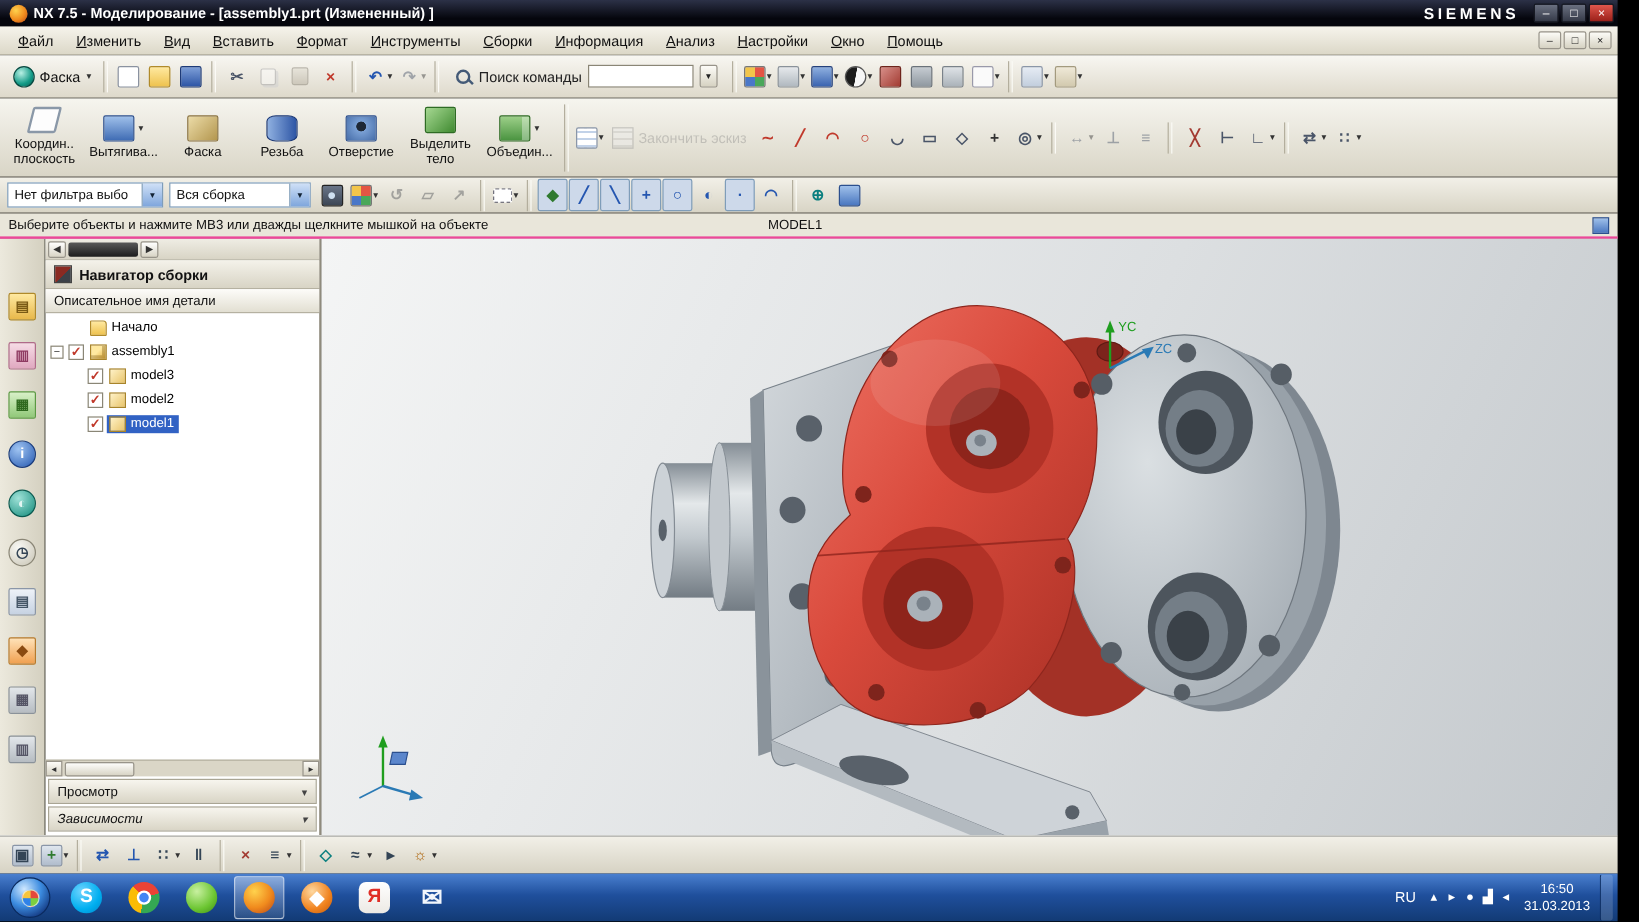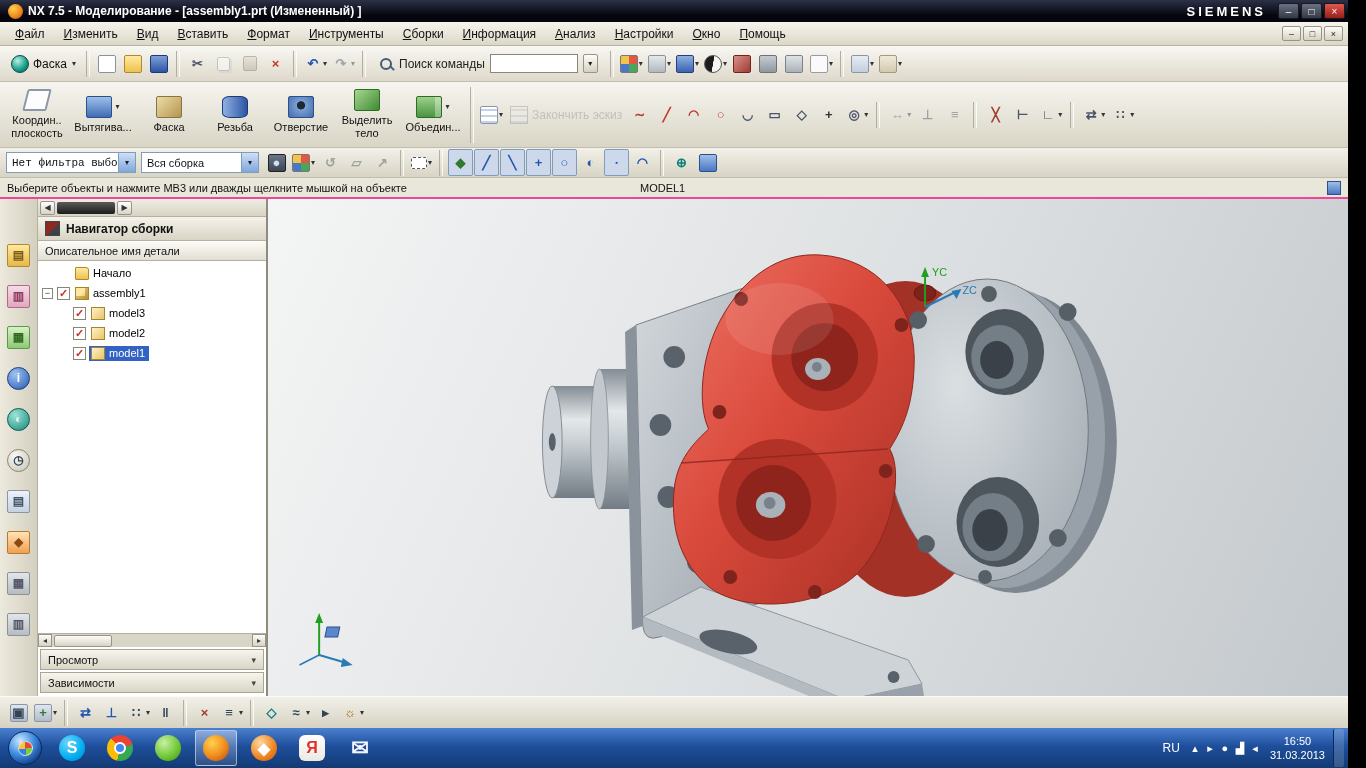--- a/index.html
+++ b/index.html
@@ -64,21 +64,21 @@
   .ic-finish{width:18px;height:18px;background:repeating-linear-gradient(0deg,#c6c6c2 0 2px,#eee 2px 6px);border:1px solid #999;}
   .finish{gap:4px;padding:0 5px;}
   .finish-lbl{color:#98948a;font-size:12px;white-space:nowrap;}
   .tb2 .strip{gap:2px;}
 
   
   .selbar{height:30px;flex:0 0 30px;background:linear-gradient(#f2f0e8,#d8d4c5);display:flex;align-items:center;gap:5px;padding:0 6px;border-bottom:1px solid #c2bdae;}
   .combo{height:21px;background:#fff;border:1px solid #7f9db9;display:flex;align-items:center;font-size:11px;color:#111;}
   .combo .val{padding:0 5px;white-space:nowrap;overflow:hidden;}
   .combo .cbtn{width:17px;height:100%;background:linear-gradient(#cfe0f7,#7fa6dc);border-left:1px solid #7f9db9;display:flex;align-items:center;justify-content:center;font-size:8px;color:#123;}
-  .c1{width:130px;}.c1 .val{flex:1;font-family:Liberation Mono, monospace;} .c2{width:118px;}.c2 .val{flex:1;}
+  .c1{width:130px;}.c1 .val{flex:1;} .c2{width:118px;}.c2 .val{flex:1;}
 
   
   .promptbar{height:21px;flex:0 0 21px;background:#e9e6da;border-bottom:2px solid #ec4899;display:flex;align-items:center;font-size:11px;padding:0 7px;color:#111;position:relative;}
   .prompt-status{position:absolute;left:640px;font-size:11px;}
   .prompt-ic{width:14px;height:14px;background:linear-gradient(#9fc0ea,#4a77c0);border:1px solid #2b4f8e;margin-left:auto;}
 
   
   .main{flex:1;display:flex;min-height:0;}
   .resbar{width:38px;flex:0 0 38px;background:linear-gradient(90deg,#ece9dd,#d4d0c0);border-right:1px solid #b5b1a1;display:flex;flex-direction:column;align-items:center;padding-top:42px;gap:13px;}
   .resbar .tbtn{height:28px;min-width:28px;}
@@ -102,21 +102,21 @@
   .tree-folder{background:linear-gradient(#ffe9a0,#eec24e);border:1px solid #b08a2a;border-radius:1px 3px 1px 1px;}
   .tree-assembly{background:linear-gradient(135deg,#ffe9a0 45%,#e0ac3a);border:1px solid #a8842a;box-shadow:inset -3px -3px 0 rgba(122,90,20,.35);}
   .tree-part{background:linear-gradient(135deg,#fff2c8,#e8c46a);border:1px solid #a8842a;}
   .trow.sel .tlab-wrap{background:#3162c4;}
   .trow.sel .tlab{color:#fff;}
   .hscroll{height:14px;flex:0 0 14px;background:#dad6c7;display:flex;align-items:center;border-top:1px solid #b5b1a1;}
   .sarrow{width:14px;height:13px;font-size:8px;display:flex;align-items:center;justify-content:center;background:linear-gradient(#fdfcf8,#d6d2c2);border:1px solid #98948a;color:#333;}
   .hthumb{width:58px;height:12px;background:linear-gradient(#fdfdfb,#d8d4c5);border:1px solid #98948a;border-radius:2px;margin-left:2px;}
   .strack{flex:1;}
   .navsec{height:21px;flex:0 0 21px;margin:2px 2px 0 2px;background:linear-gradient(#f7f5ee,#d9d5c6);border:1px solid #a9a594;display:flex;align-items:center;justify-content:space-between;padding:0 7px;font-size:11px;color:#111;}
-  .navsec:last-child{margin-bottom:3px;}
+  .navsec:last-child{margin-bottom:3px;font-style:italic;}
   .chev{font-size:9px;color:#444;}
 
   .viewport{flex:1;position:relative;background:linear-gradient(115deg,#f4f5f5,#dcdfe1 55%,#c3c8cc);overflow:hidden;}
   .viewport svg{position:absolute;inset:0;width:100%;height:100%;}
 
   
   .tbbottom{height:32px;flex:0 0 32px;background:linear-gradient(#f2f0e8,#d6d2c3);border-top:1px solid #fbfaf6;display:flex;align-items:center;gap:1px;padding:0 6px;}
 
   
   .taskbar{height:40px;flex:0 0 40px;background:linear-gradient(#4a80d0,#1f4f9c 45%,#123a74);display:flex;align-items:center;padding:0 2px;}

